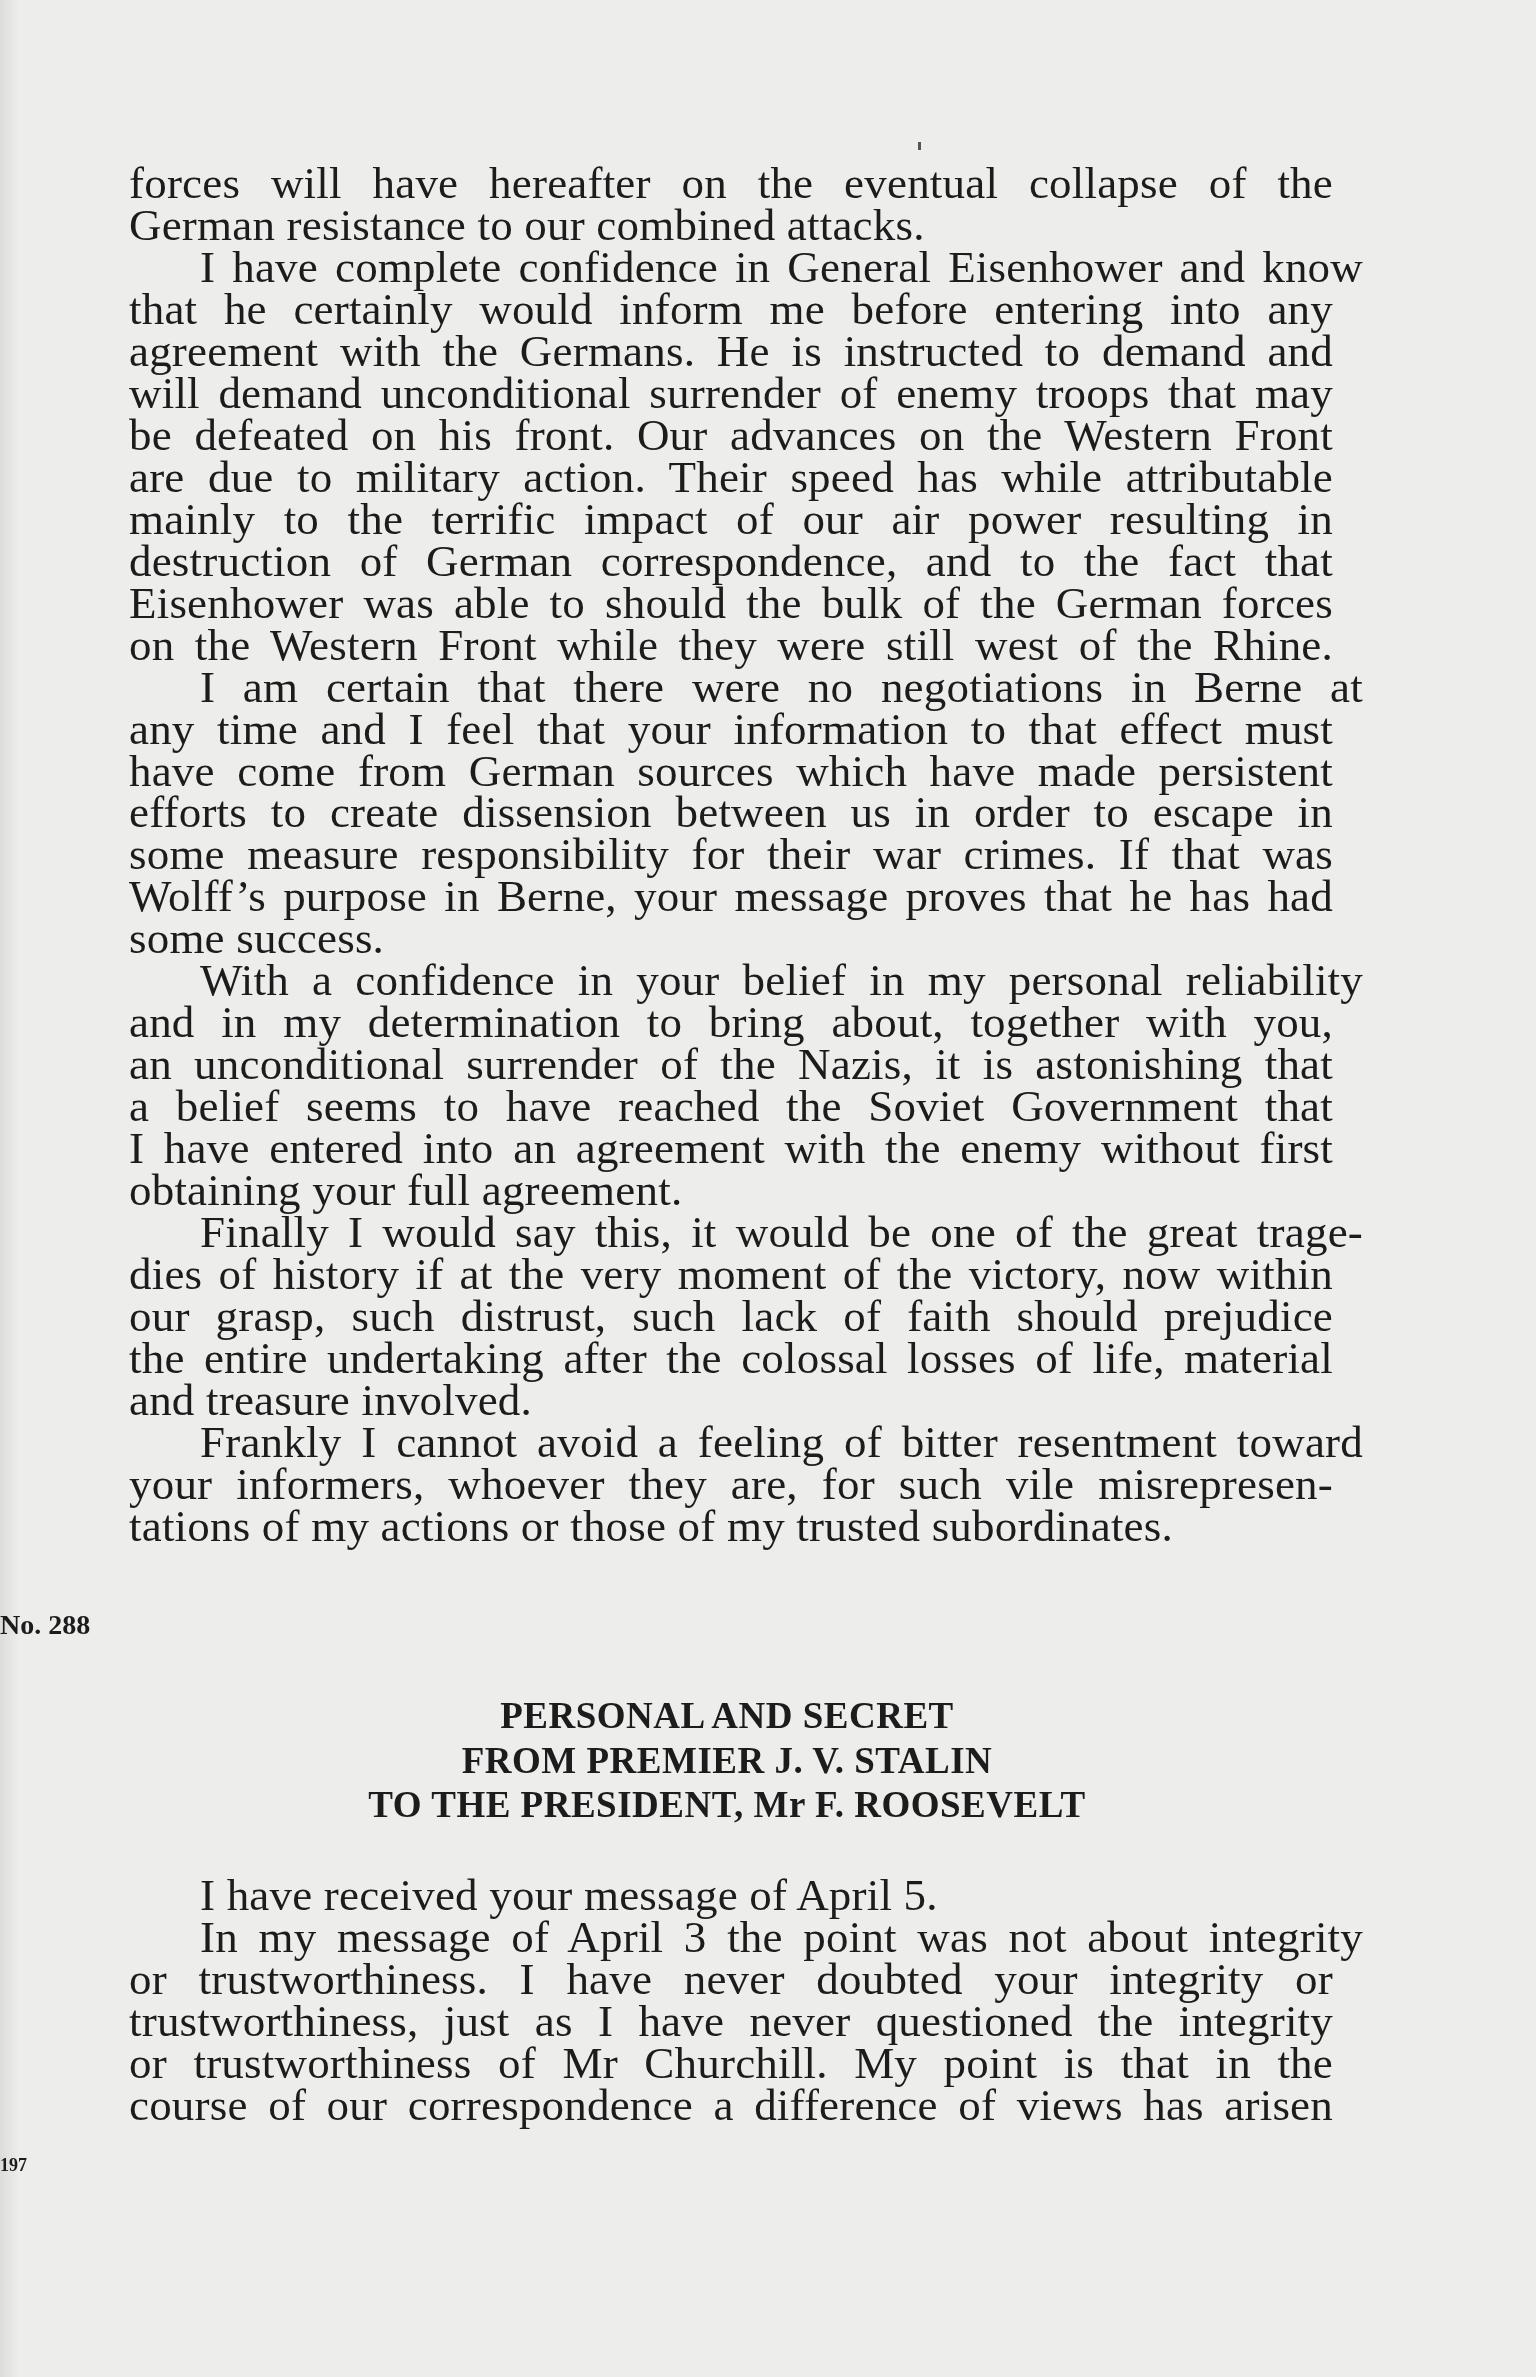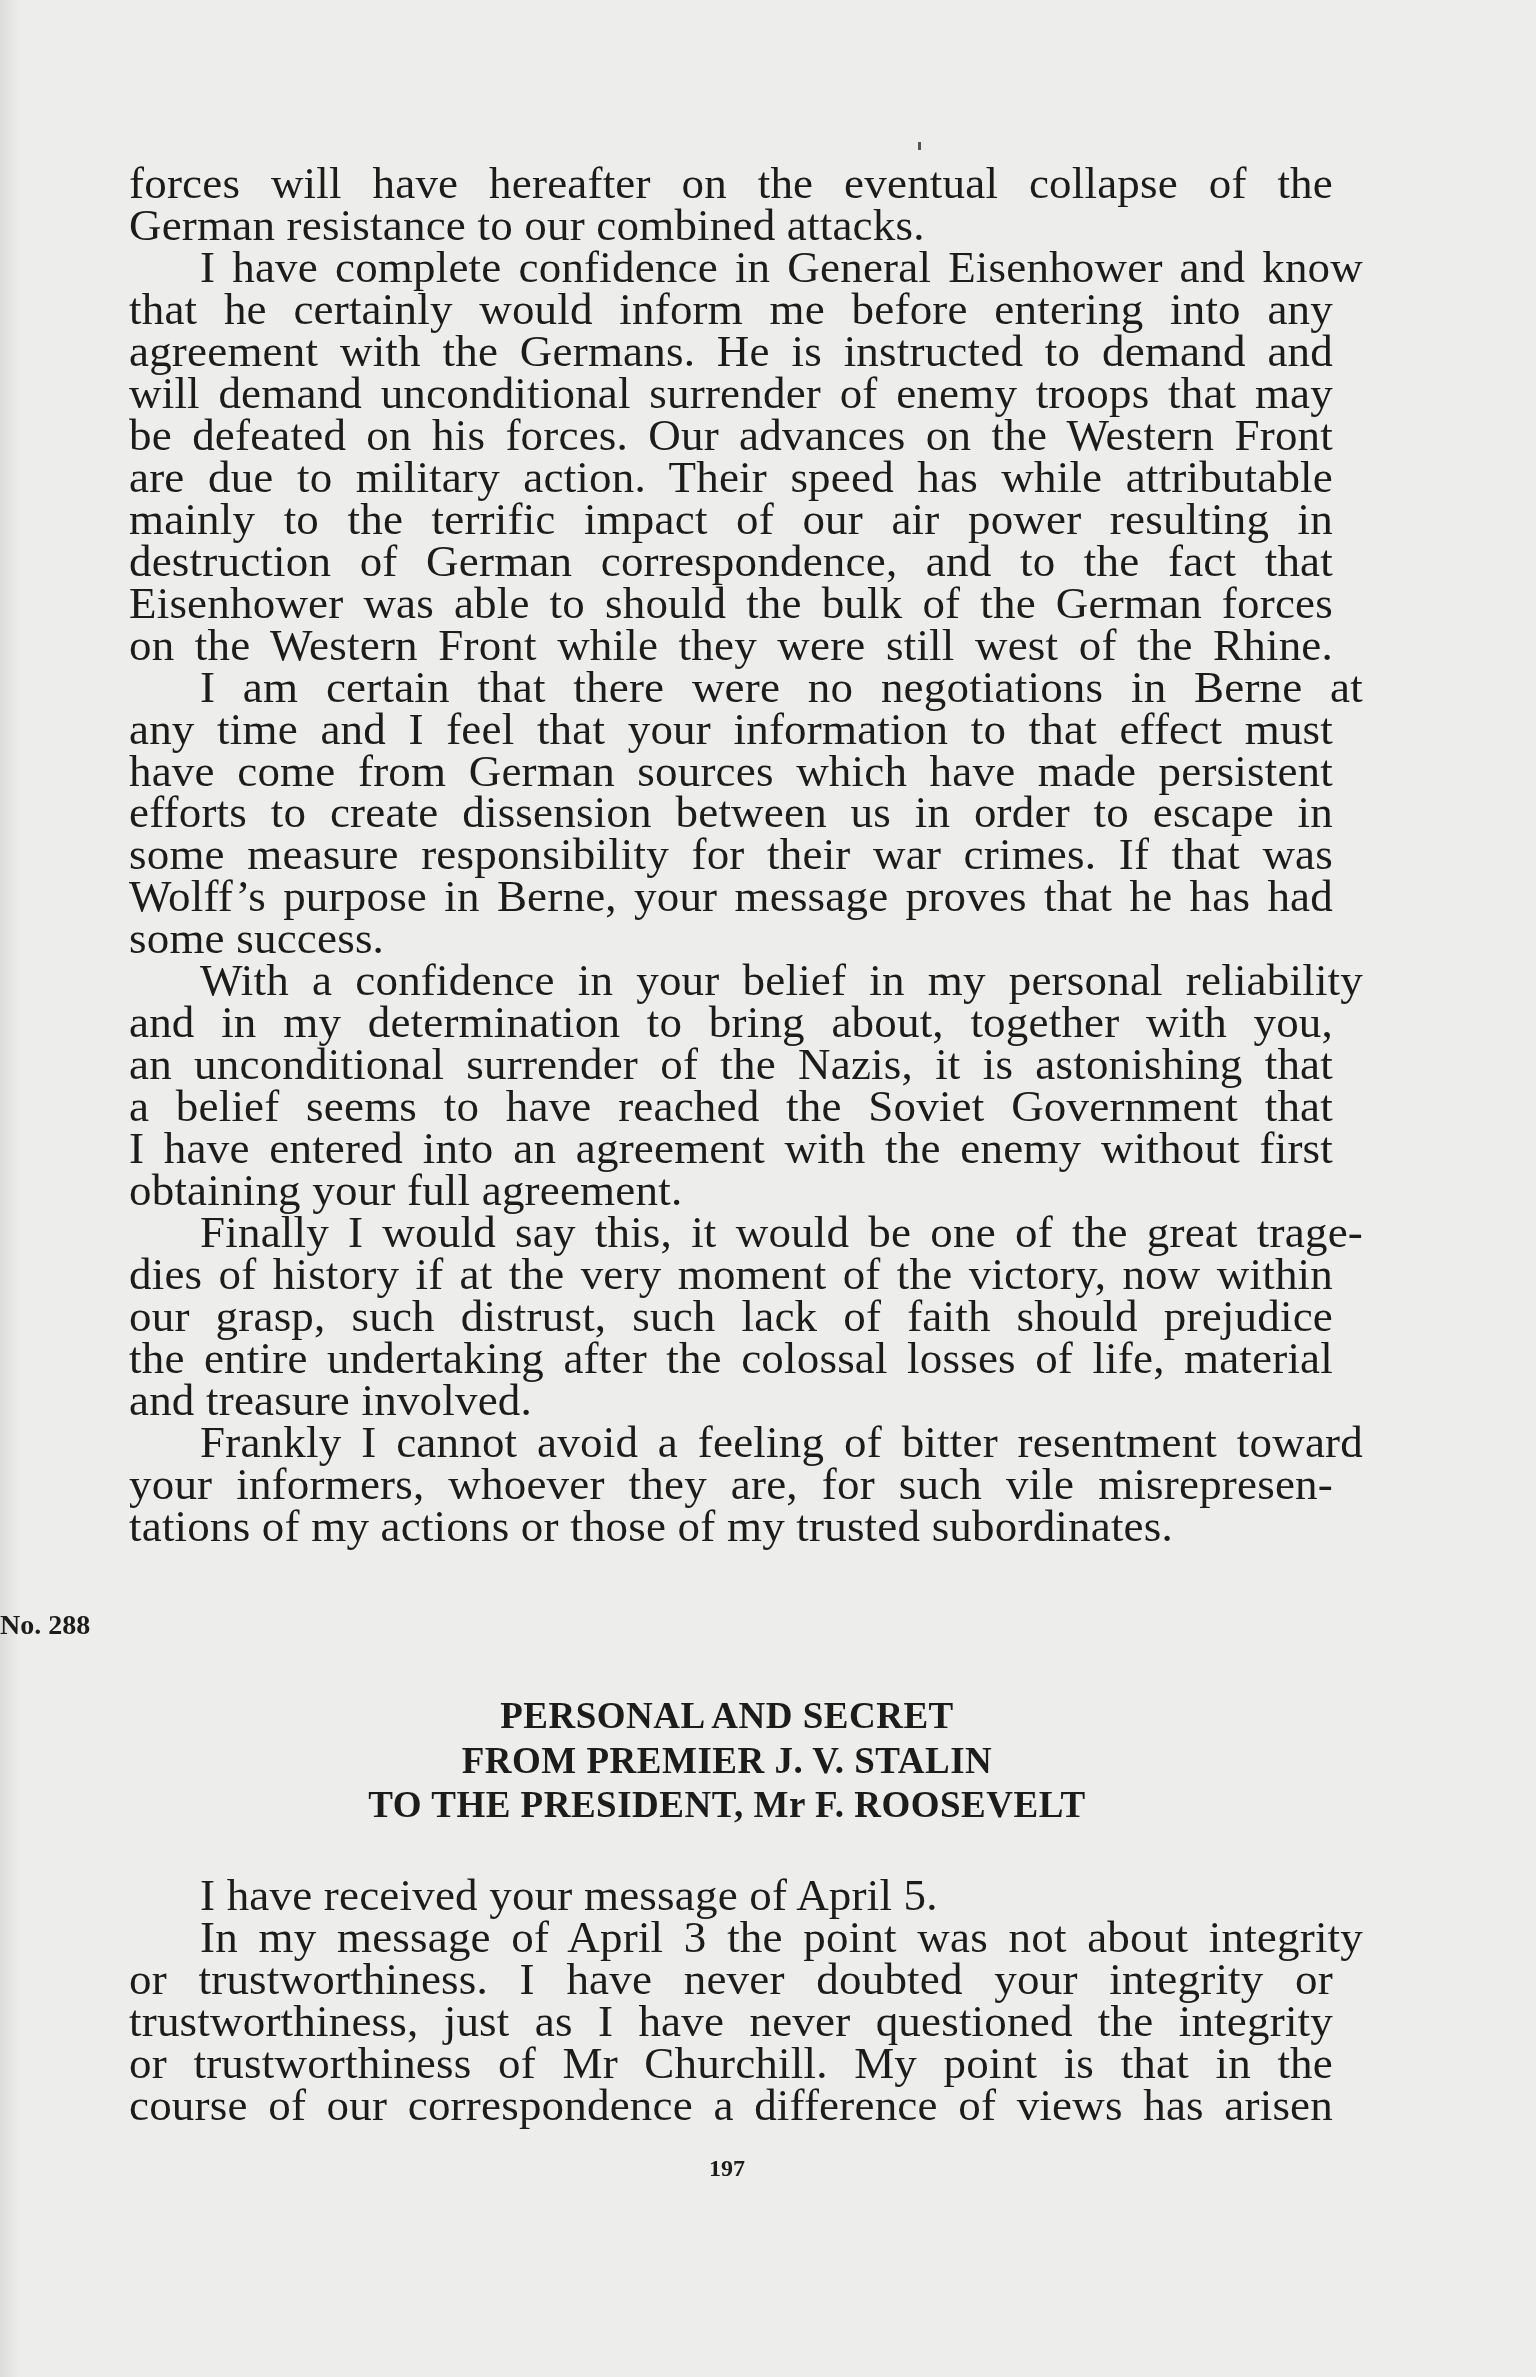--- a/index.html
+++ b/index.html
@@ -24,39 +24,39 @@
   .heading-no {
     position: absolute; left: 0; width: 1536px; 
     top: 1609px; font-size: 28px; font-weight: bold;
     font-family: "Liberation Serif", serif;
   }
   .heading-title {
     position: absolute; left: 0; width: 1454px; text-align: center;
     font-size: 37px; font-weight: bold; line-height: 45px; letter-spacing: 0.5px;
   }
   .page-number {
-    position: absolute; left: 0; width: 1454px; text-align: center;
-    top: 2155px; font-size: 24px; font-weight: bold;
+    position: absolute; left: 0; width: 1454px; text-align: left;
+    top: 2155px; font-size: 18px; font-weight: bold;
   }
   .speck { position: absolute; width: 2.8px; height: 7.5px; background: #555; }
 </style>
 </head>
 <body>
 
 <div class="page-edge"></div>
 <div class="speck" style="left:918px;top:142px;"></div>
 
 <div>
   <div class="line" style="top:162px">forces will have hereafter on the eventual collapse of the</div>
   <div class="line last" style="top:204px">German resistance to our combined attacks.</div>
   <div class="line indent" style="top:246px">I have complete confidence in General Eisenhower and know</div>
   <div class="line" style="top:288px">that he certainly would inform me before entering into any</div>
   <div class="line" style="top:330px">agreement with the Germans. He is instructed to demand and</div>
   <div class="line" style="top:372px">will demand unconditional surrender of enemy troops that may</div>
-  <div class="line" style="top:414px">be defeated on his forces. Our advances on the Western Front</div>
+  <div class="line" style="top:414px">be defeated on his front. Our advances on the Western Front</div>
   <div class="line" style="top:456px">are due to military action. Their speed has while attributable</div>
   <div class="line" style="top:498px">mainly to the terrific impact of our air power resulting in</div>
   <div class="line" style="top:540px">destruction of German correspondence, and to the fact that</div>
   <div class="line" style="top:582px">Eisenhower was able to should the bulk of the German forces</div>
   <div class="line" style="top:624px">on the Western Front while they were still west of the Rhine.</div>
   <div class="line indent" style="top:666px">I am certain that there were no negotiations in Berne at</div>
   <div class="line" style="top:708px">any time and I feel that your information to that effect must</div>
   <div class="line" style="top:750px">have come from German sources which have made persistent</div>
   <div class="line" style="top:791px">efforts to create dissension between us in order to escape in</div>
   <div class="line" style="top:833px">some measure responsibility for their war crimes. If that was</div>

